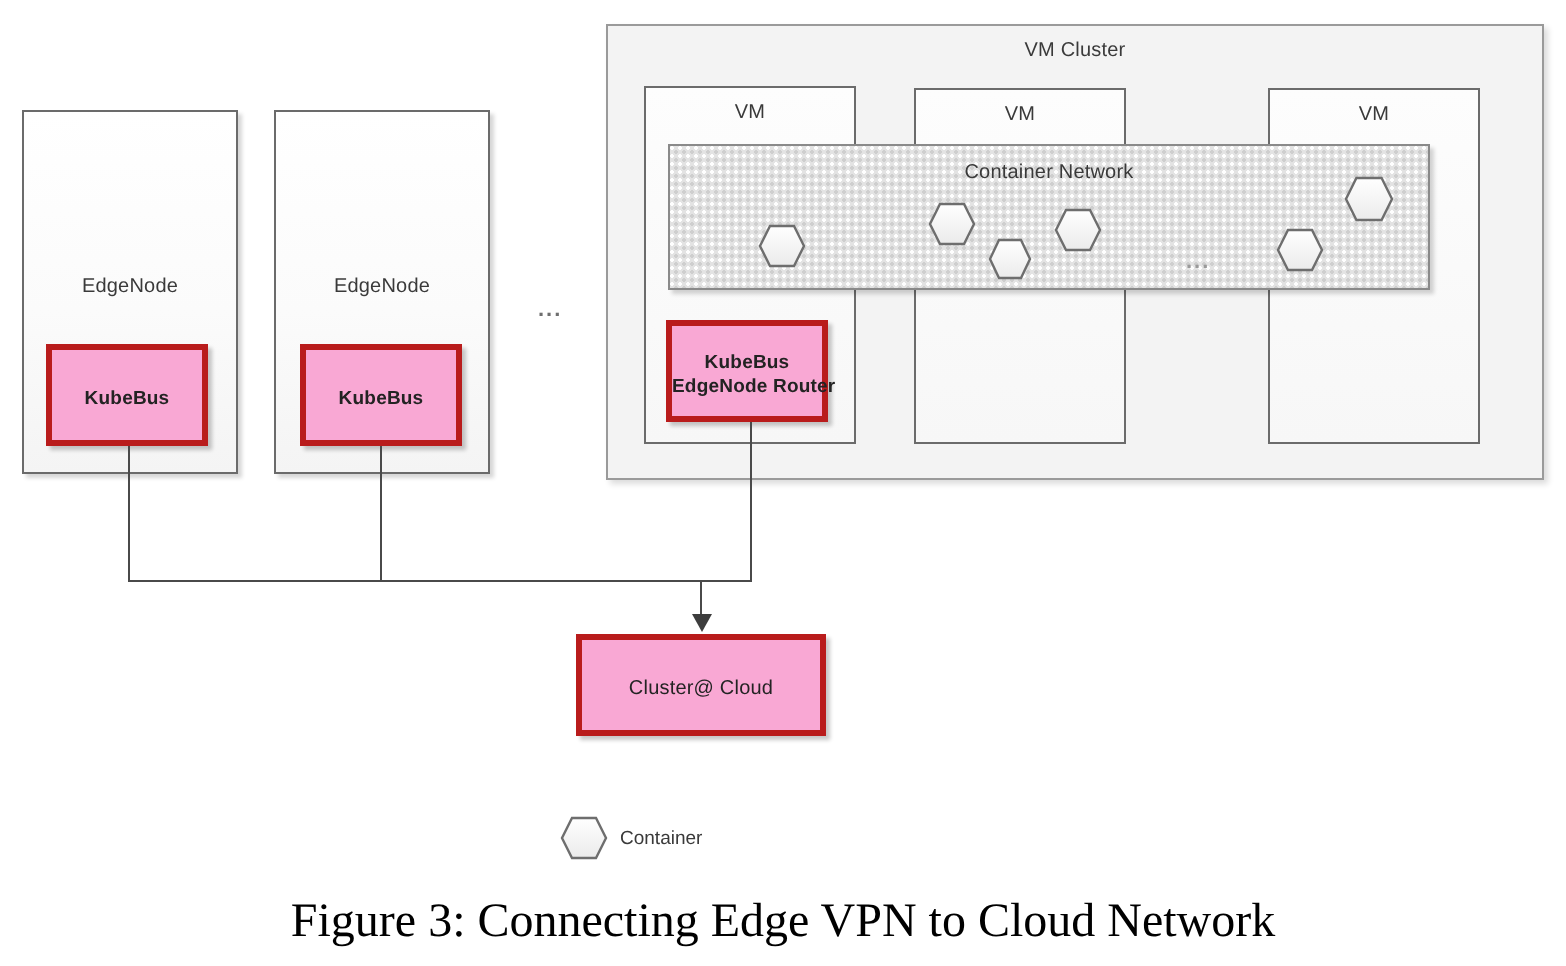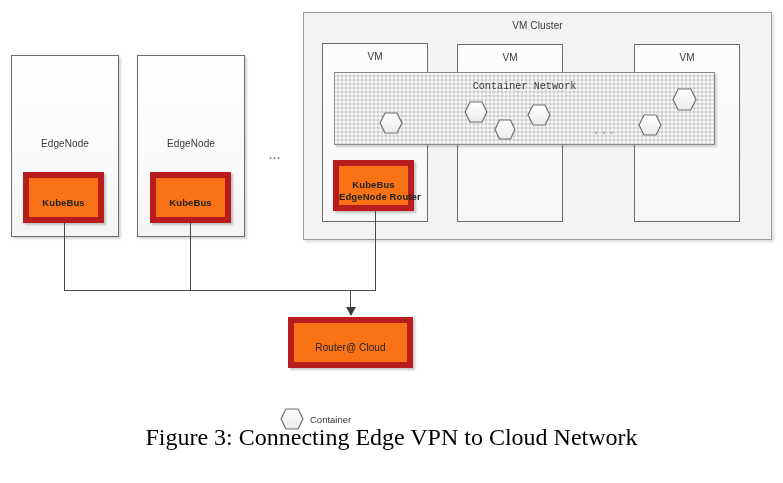--- a/index.html
+++ b/index.html
@@ -34,33 +34,32 @@
   .cluster-box {
     border: 1px solid #9a9a9a;
     background: #f3f3f3;
     box-shadow: 2px 2px 3px rgba(0,0,0,0.14);
   }
   .vm-box {
     border: 1px solid #6b6b6b;
     background: linear-gradient(to bottom, #fdfdfd 0%, #f7f7f7 100%);
   }
   .grey-box {
-    border: 6px solid #b91c1c;
-    background: #f97316;
+    border: 3px solid #b91c1c;
+    background: #f9a8d4;
     box-shadow: 2px 2px 2px rgba(0,0,0,0.22);
   }
   .net-box {
     border: 1px solid #8a8a8a;
     background-color: #e3e3e3;
     background-image:
       radial-gradient(circle at 1px 1px, rgba(255,255,255,0.95) 0.8px, rgba(0,0,0,0) 1px),
       radial-gradient(circle at 3px 3px, rgba(160,160,160,0.30) 0.8px, rgba(0,0,0,0) 1px);
     background-size: 4px 4px, 4px 4px;
     box-shadow: 2px 2px 2px rgba(0,0,0,0.17);
-    font-family: Liberation Mono, monospace;
   }
 
   
   .lbl {
     position: absolute;
     font-size: 10px;
     letter-spacing: 0.1px;
     color: #3a3a3a;
     white-space: nowrap;
     text-align: center;
@@ -226,27 +225,27 @@
   <div class="ellipsis" style="left:269px; top:150px;">...</div>
 
   <div class="vline" style="left:64px; top:223px; height:68px;"></div>
   <div class="vline" style="left:190px; top:223px; height:68px;"></div>
   <div class="vline" style="left:375px; top:211px; height:80px;"></div>
   <div class="hline" style="left:64px; top:290px; width:312px;"></div>
   <div class="vline" style="left:350px; top:290px; height:19px;"></div>
   <div class="arrow-head" style="left:346px; top:307px;"></div>
 
   <div class="box grey-box" style="left:288px; top:317px; width:125px; height:51px;">
-    <div class="lbl centered cloud-lbl" style="top:19px;">Router@ Cloud</div>
+    <div class="lbl centered cloud-lbl" style="top:19px;">Cluster@ Cloud</div>
   </div>
 
   <div id="legend" style="left:280px; top:408px;">
     <span class="hex" style="position:relative;">
       <svg width="24" height="22" viewBox="0 0 24 22">
         <polygon points="6,1 18,1 23,11 18,21 6,21 1,11" fill="url(#hg1)" stroke="#6e6e6e" stroke-width="1.2"></polygon>
       </svg>
     </span>
     <span id="legend-label">Container</span>
   </div>
 
-  <div id="caption" style="top:424px;">Figure 3: Connecting Edge VPN to Cloud Network</div>
+  <div id="caption" style="top:448px;">Figure 3: Connecting Edge VPN to Cloud Network</div>
 
 </div>
 
 </body></html>

